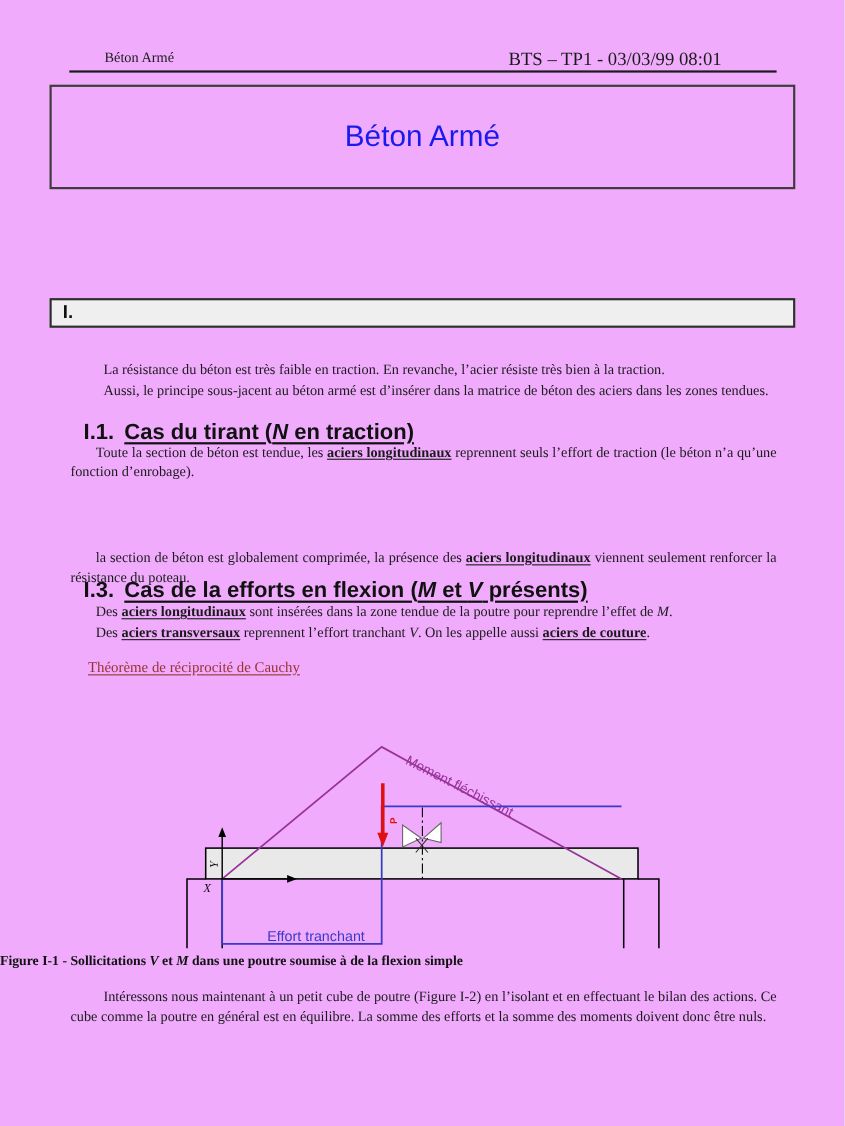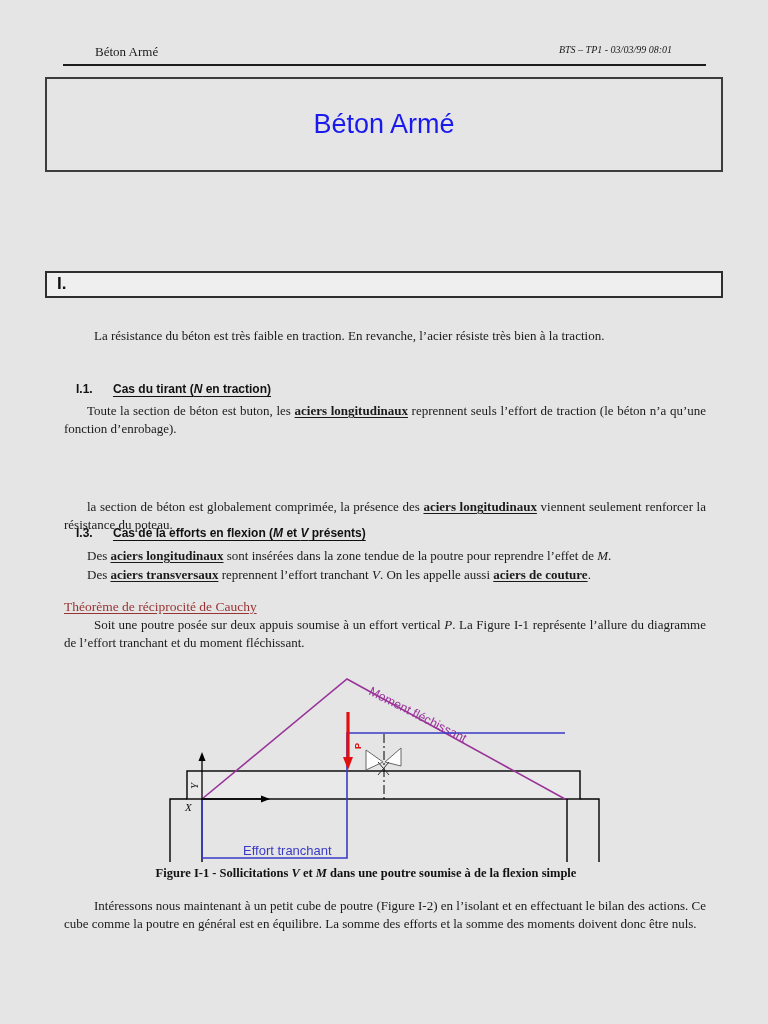--- a/index.html
+++ b/index.html
@@ -1,23 +1,23 @@
 <!DOCTYPE html>
 <html style="--title_blue: #1a1aee; --cauchy_red: #993333; --moment_purple: #993399; --shear_blue: #3a3ac6; --load_red: #e01010; --beam_fill: #e9e9e9;"><head>
 <meta charset="utf-8">
 <style>
   html,body{margin:0;padding:0;background:#fff;}
   .page{
-    position:relative;width:768px;height:1024px;background:#e5e5e5;overflow:hidden;
+    position:relative;width:768px;height:1024px;background:#f0abfc;overflow:hidden;
     font-family:"Liberation Serif", serif;color:#1a1a1a;
   }
   .abs{position:absolute;}
   
   .hdr-left{left:95px;top:44px;font-size:13px;}
-  .hdr-right{right:96px;top:44px;font-size:10px;font-style:italic;}
+  .hdr-right{right:112px;top:44px;font-size:17px;}
   .hdr-rule{left:63px;top:64px;width:643px;height:2px;background:#1c1c1c;}
   
   .title-box{
     left:45px;top:77px;width:674px;height:91px;border:2px solid #3c3c3c;
     display:flex;align-items:center;justify-content:center;
   }
   .title-box .doc-title{
     font-family:"Liberation Sans", sans-serif;font-size:27px;color:var(--title_blue);
   }
   
@@ -33,30 +33,30 @@
     font-family:"Liberation Sans", sans-serif;font-weight:bold;font-size:17px;color:#111;
   }
   
   .para{
     left:64px;width:642px;font-size:13px;line-height:17.5px;text-align:justify;
   }
   .ind{text-indent:30px;}
   .ind-sm{text-indent:23px;}
   
   .subhead{
-    left:76px;font-family:"Liberation Sans", sans-serif;font-weight:bold;font-size:12px;
+    left:76px;font-family:"Liberation Sans", sans-serif;font-weight:bold;font-size:20px;
     text-decoration:underline;text-underline-offset:3px;color:#111;white-space:nowrap;
   }
   .subhead .num{display:inline-block;width:37px;}
   .cauchy{
-    left:64px;top:599px;font-size:13.5px;color:var(--cauchy_red);
+    left:80px;top:599px;font-size:13.5px;color:var(--cauchy_red);
     text-decoration:underline;text-underline-offset:2px;
   }
   .caption{
-    left:0;top:866px;width:732px;text-align:center;font-weight:bold;font-size:12.5px;color:#111;
+    left:0;top:866px;width:732px;text-align:left;font-weight:bold;font-size:12.5px;color:#111;
   }
   
   .seg-i{font-style:italic;}
   .seg-u{text-decoration:underline;text-underline-offset:2px;font-weight:bold;}
   
   .fig{left:0;top:655px;}
   .ink{stroke:#000;fill:none;}
   .moment-line{stroke:var(--moment_purple);fill:none;}
   .shear-line{stroke:var(--shear_blue);fill:none;}
   .load-line{stroke:var(--load_red);}
@@ -77,36 +77,36 @@
 
   <div class="abs title-box">
     <span class="doc-title">Béton Armé</span>
   </div>
 
   <div class="abs section-box">
     <span class="num">I.</span>
   </div>
 
   <div class="abs para ind" style="top:327px"><span>La résistance du béton est très faible en traction. En revanche, l’acier résiste très bien à la traction.</span></div>
+  <div class="abs para ind" style="top:346px"><span>Aussi, le principe sous-jacent au béton armé est d’insérer dans la matrice de béton des aciers dans les zones tendues.</span></div>
 
   <div class="abs subhead" style="top:382px">
     <span class="num">I.1.</span><span><span>Cas du tirant (</span><span class="seg-i">N</span><span> en traction)</span></span>
   </div>
-  <div class="abs para ind-sm" style="top:402px"><span>Toute la section de béton est buton, les </span><span class="seg-u">aciers longitudinaux</span><span> reprennent seuls l’effort de traction (le béton n’a qu’une fonction d’enrobage).</span></div>
+  <div class="abs para ind-sm" style="top:402px"><span>Toute la section de béton est tendue, les </span><span class="seg-u">aciers longitudinaux</span><span> reprennent seuls l’effort de traction (le béton n’a qu’une fonction d’enrobage).</span></div>
 
   <div class="abs para ind-sm" style="top:498px"><span>la section de béton est globalement comprimée, la présence des </span><span class="seg-u">aciers longitudinaux</span><span> viennent seulement renforcer la résistance du poteau.</span></div>
 
   <div class="abs subhead" style="top:526px">
     <span class="num">I.3.</span><span><span>Cas de la efforts en flexion (</span><span class="seg-i">M</span><span> et </span><span class="seg-i">V</span><span> présents)</span></span>
   </div>
   <div class="abs para ind-sm" style="top:547px"><span>Des </span><span class="seg-u">aciers longitudinaux</span><span> sont insérées dans la zone tendue de la poutre pour reprendre l’effet de </span><span class="seg-i">M</span><span>.</span></div>
   <div class="abs para ind-sm" style="top:566px"><span>Des </span><span class="seg-u">aciers transversaux</span><span> reprennent l’effort tranchant </span><span class="seg-i">V</span><span>. On les appelle aussi </span><span class="seg-u">aciers de couture</span><span>.</span></div>
 
   <div class="abs cauchy">Théorème de réciprocité de Cauchy</div>
-  <div class="abs para ind" style="top:616px"><span>Soit une poutre posée sur deux appuis soumise à un effort vertical </span><span class="seg-i">P</span><span>. La Figure I-1 représente l’allure du diagramme de l’effort tranchant et du moment fléchissant.</span></div>
 
   <svg class="abs fig" width="768" height="240" viewBox="0 655 768 240">
 
     <path class="ink" stroke-width="1.4" d="M170,862 L170,799 L187,799 M202,799 L202,862"></path>
     <path class="ink" stroke-width="1.4" d="M567,862 L567,799 M580,799 L599,799 L599,862"></path>
 
     <rect x="187" y="771" width="393" height="28" style="fill:var(--beam_fill)" stroke="#000" stroke-width="1.4"></rect>
 
     <polyline class="moment-line" stroke-width="1.6" points="202,799 347,679 565,799"></polyline>
     <text class="moment-text" transform="translate(368,694) rotate(27)">Moment fléchissant</text>

